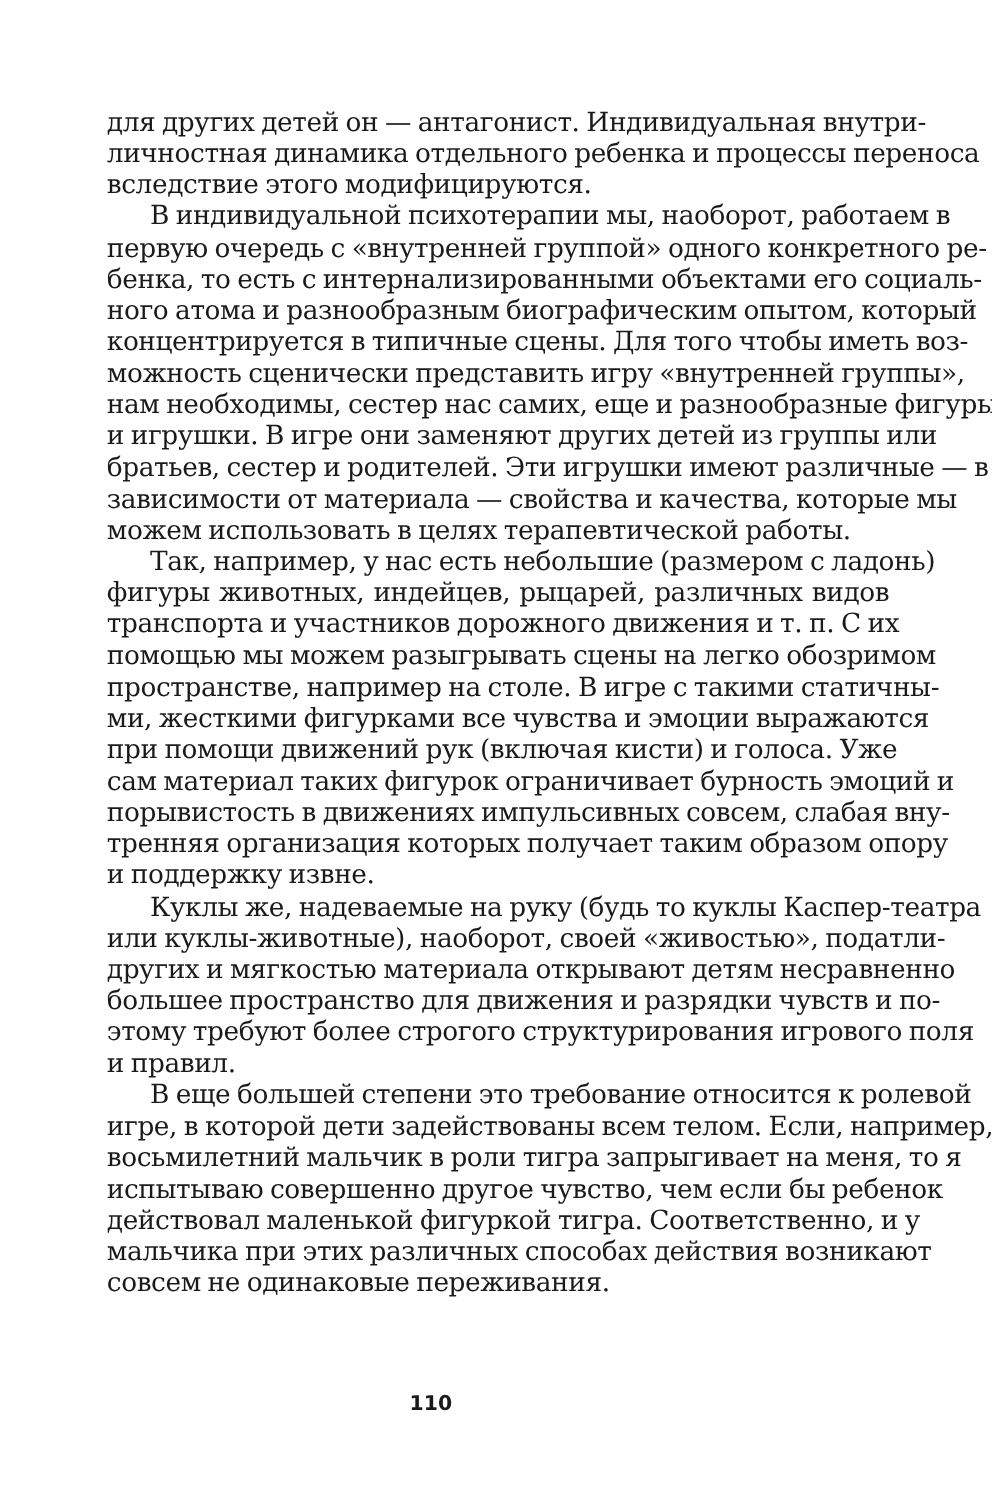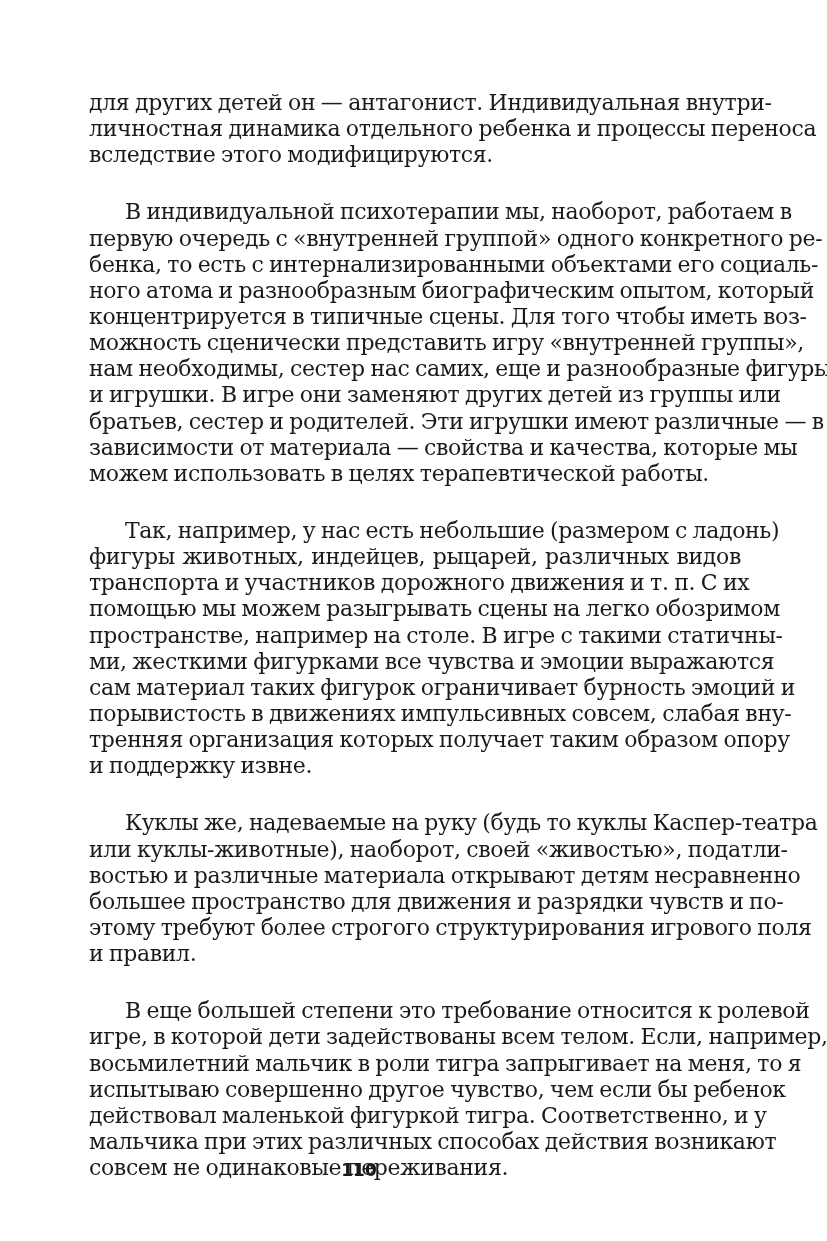--- a/index.html
+++ b/index.html
@@ -10,21 +10,21 @@
     font-size: 22px;
     line-height: 26.15px;
     height: 26.15px;
     color: #1a1a1a;
     white-space: nowrap;
     text-align: justify;
     text-align-last: justify;
     letter-spacing: -0.35px;
     word-spacing: -1px;
   }
-  .line.indent { padding-left: 36px; margin-top: 31px; }
+  .line.indent { padding-left: 36px; }
   .line.last { text-align-last: left; }
   .folio {
     position: absolute; left: 0; width: 718px; top: 1160px;
     text-align: center;
     font-family: "DejaVu Sans", sans-serif; font-weight: bold;
     font-size: 17px; color: #1a1a1a;
   }
 </style>
 </head>
 <body>
@@ -48,29 +48,30 @@
       <div class="line">зависимости от материала — свойства и качества, которые мы</div>
       <div class="line last">можем использовать в целях терапевтической работы.</div>
     </div>
     <div>
       <div class="line indent">Так, например, у нас есть небольшие (размером с ладонь)</div>
       <div class="line">фигуры животных, индейцев, рыцарей, различных видов</div>
       <div class="line">транспорта и участников дорожного движения и т. п. С их</div>
       <div class="line">помощью мы можем разыгрывать сцены на легко обозримом</div>
       <div class="line">пространстве, например на столе. В игре с такими статичны-</div>
       <div class="line">ми, жесткими фигурками все чувства и эмоции выражаются</div>
+      <div class="line">при помощи движений рук (включая кисти) и голоса. Уже</div>
       <div class="line">сам материал таких фигурок ограничивает бурность эмоций и</div>
       <div class="line">порывистость в движениях импульсивных совсем, слабая вну-</div>
       <div class="line">тренняя организация которых получает таким образом опору</div>
       <div class="line last">и поддержку извне.</div>
     </div>
     <div>
       <div class="line indent">Куклы же, надеваемые на руку (будь то куклы Каспер-театра</div>
       <div class="line">или куклы-животные), наоборот, своей «живостью», податли-</div>
-      <div class="line">востью и различные материала открывают детям несравненно</div>
+      <div class="line">других и мягкостью материала открывают детям несравненно</div>
       <div class="line">большее пространство для движения и разрядки чувств и по-</div>
       <div class="line">этому требуют более строгого структурирования игрового поля</div>
       <div class="line last">и правил.</div>
     </div>
     <div>
       <div class="line indent">В еще большей степени это требование относится к ролевой</div>
       <div class="line">игре, в которой дети задействованы всем телом. Если, например,</div>
       <div class="line">восьмилетний мальчик в роли тигра запрыгивает на меня, то я</div>
       <div class="line">испытываю совершенно другое чувство, чем если бы ребенок</div>
       <div class="line">действовал маленькой фигуркой тигра. Соответственно, и у</div>

